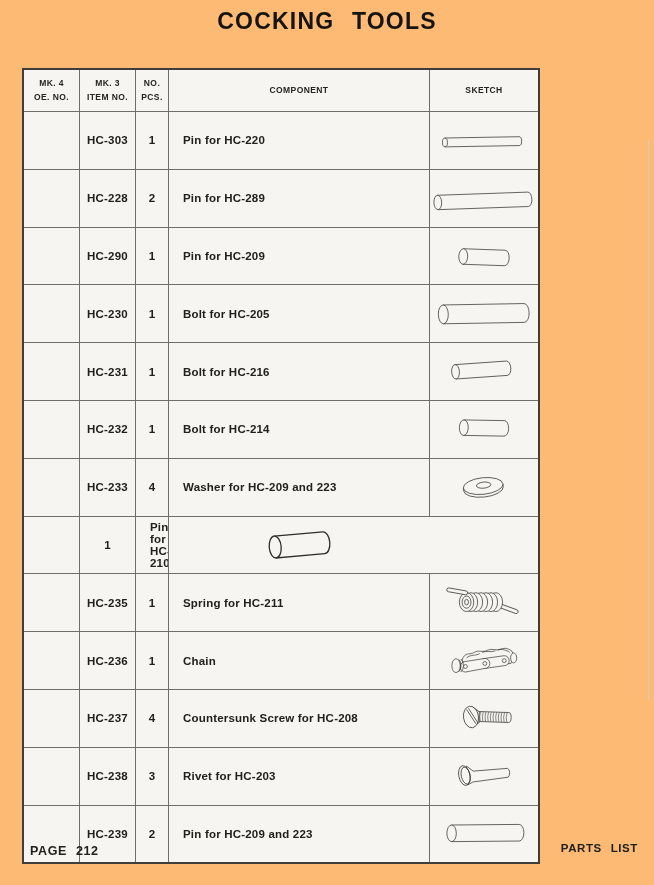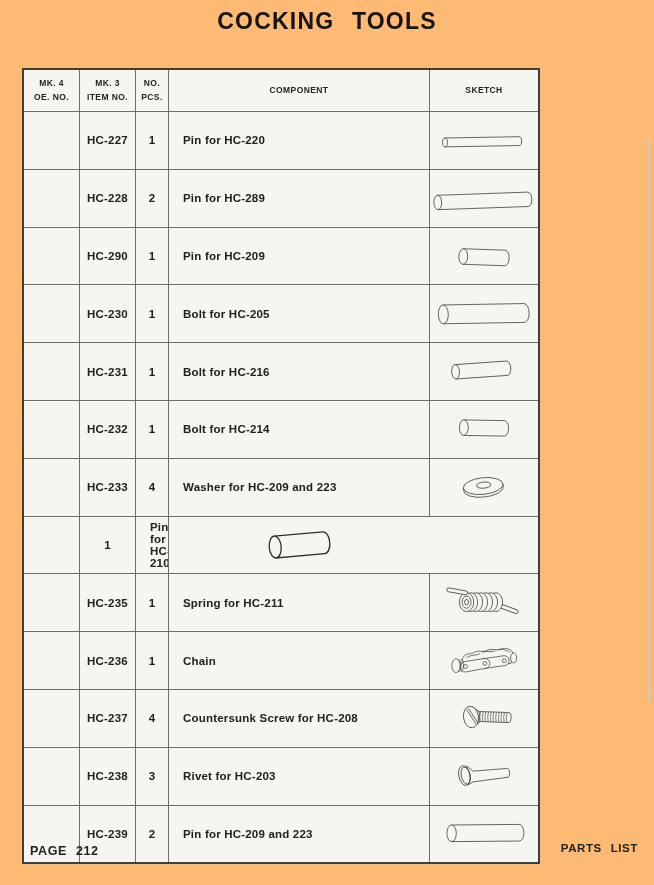--- a/index.html
+++ b/index.html
@@ -57,21 +57,21 @@
       <div class="th">MK. 3
 ITEM NO.</div>
       <div class="th">NO.
 PCS.</div>
       <div class="th">COMPONENT</div>
       <div class="th">SKETCH</div>
     </div>
     <div id="rows">
   <div class="tr">
     <div class="td c1"></div>
-    <div class="td c2">HC-227</div>
+    <div class="td c2">HC-303</div>
     <div class="td c3">1</div>
     <div class="td c4">Pin for HC-220</div>
     <div class="td c5 sketch">
             <svg viewBox="0 0 195 57" xmlns="http://www.w3.org/2000/svg">
               <g transform="rotate(-1 94 31)" fill="#f6f5f1" stroke="#2e2d2a" stroke-width="1.3">
     <path d="M 27 23 L 161 23 A 4.5 8 0 0 1 161 39 L 27 39 Z"></path>
     <ellipse cx="27" cy="31" rx="4.5" ry="8"></ellipse>
               </g>
             </svg>
           </div>

